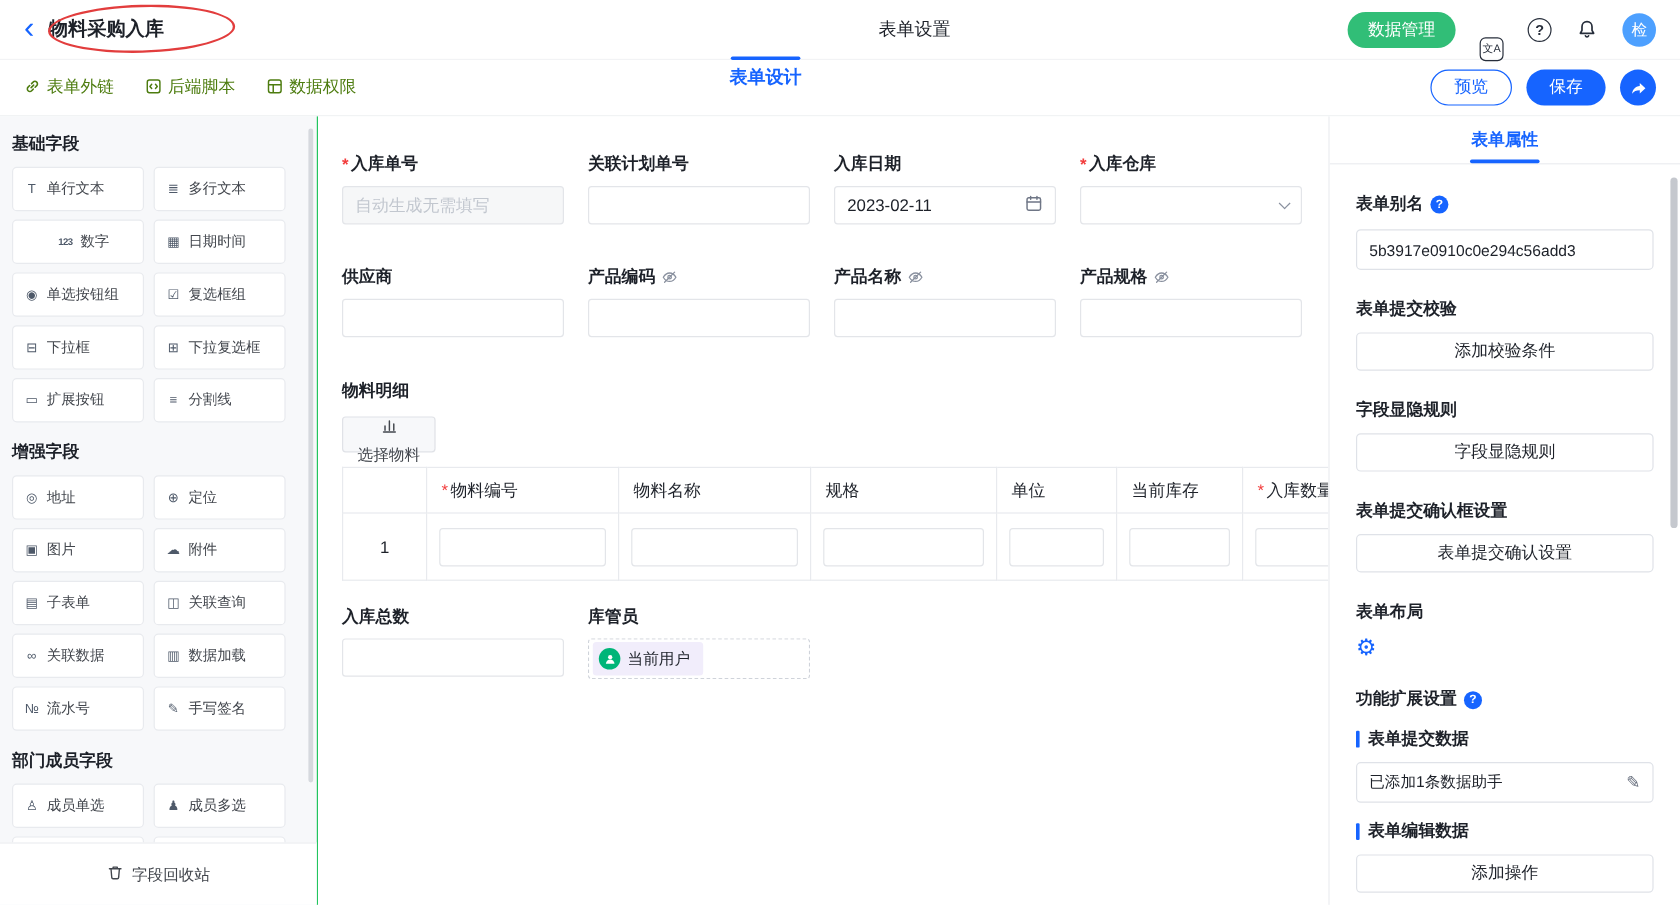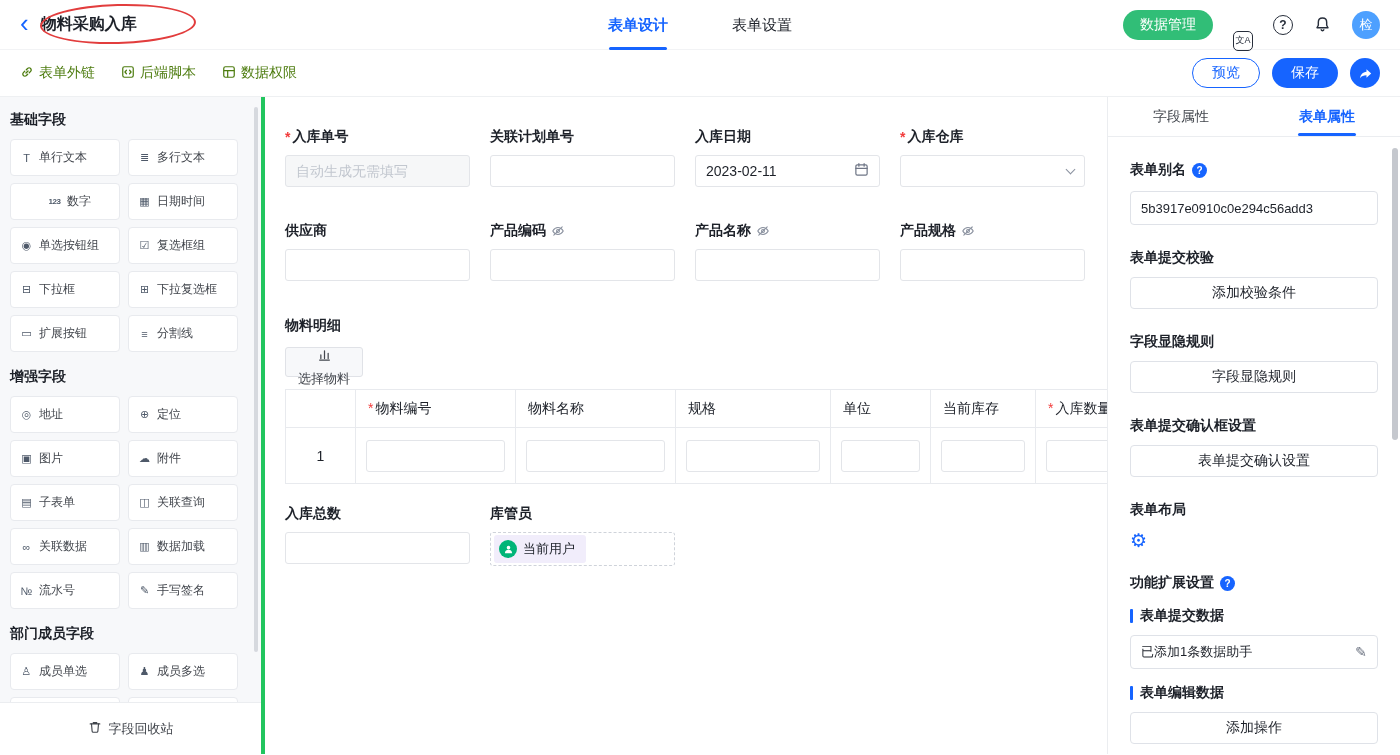--- a/index.html
+++ b/index.html
@@ -7,21 +7,21 @@
   .page { width:1400px; height:755px; position:relative; overflow:hidden; background:#fff; }
 
   
   .topbar { height:50px; display:flex; align-items:center; padding:0 20px; position:relative; border-bottom:1px solid #f2f3f5; background:#fff; }
   .tb-left { display:flex; align-items:center; gap:12px; position:relative; }
   .back { color:#1664ff; font-size:26px; line-height:20px; cursor:pointer; margin-top:-4px; }
   .page-title { font-size:16px; font-weight:700; }
   .annotation { position:absolute; left:20px; top:-10px; width:156px; height:40px; border:2.5px solid #e23d3d; border-radius:50%; transform:rotate(-1.5deg); pointer-events:none; }
   .tb-tabs { position:absolute; left:50%; transform:translateX(-50%); top:0; height:50px; display:flex; gap:64px; }
   .tb-tab { line-height:50px; font-size:15px; color:#1d2129; cursor:pointer; position:relative; }
-  .tb-tab.active { color:#1664ff; font-weight:700; }
+  .tb-tab.active { color:#1664ff; font-weight:700;margin-top:40px; }
   .tb-tab.active::after { content:""; position:absolute; left:50%; transform:translateX(-50%); bottom:0; width:58px; height:3px; background:#1664ff; border-radius:2px; }
   .tb-right { margin-left:auto; display:flex; align-items:center; gap:20px; }
   .pill-green { background:#31be77; color:#fff; border:none; border-radius:15px; height:30px; padding:0 17px; font-size:14px; cursor:pointer; }
   .tb-icon { color:#272e3b; display:inline-flex; align-items:center; justify-content:center; cursor:pointer; }
   .translate { width:20px; height:20px; border:1.6px solid #272e3b; border-radius:5px; font-size:9px; font-weight:400;margin-top:32px; }
   .circle-q { width:20px; height:20px; border:1.6px solid #272e3b; border-radius:50%; font-size:12px; font-weight:700; }
   .avatar { width:28px; height:28px; border-radius:50%; background:#4da0ff; color:#fff; font-size:13px; display:flex; align-items:center; justify-content:center; cursor:pointer; }
 
   
   .subbar { height:47px; display:flex; align-items:center; padding:0 20px; border-bottom:1px solid #eef0f2; background:#fff; }
@@ -29,21 +29,21 @@
   .sb-link { display:flex; align-items:flex-end; gap:5px; color:#4d7c0f; font-size:14px; cursor:pointer; text-decoration:none; }
   .sb-actions { margin-left:auto; display:flex; align-items:center; gap:12px; }
   .btn-outline { height:30px; padding:0 19px; border-radius:15px; border:1px solid #1664ff; color:#1664ff; background:#fff; font-size:14px; cursor:pointer; }
   .btn-primary { height:30px; padding:0 19px; border-radius:15px; border:none; color:#fff; background:#1664ff; font-size:14px; cursor:pointer; }
   .share-btn { width:30px; height:30px; border-radius:50%; background:#1664ff; display:flex; align-items:center; justify-content:center; cursor:pointer; }
 
   
   .bodyrow { display:flex; height:657px; }
 
   
-  .side { width:265px; flex:none; background:#f7f8fa; border-right:4px solid #22c55e; padding:14px 0 0 10px; position:relative; overflow:hidden; }
+  .side { width:265px; flex:none; background:#f7f8fa; border-right:1px solid #22c55e; padding:14px 0 0 10px; position:relative; overflow:hidden; }
   .side-title { font-size:14px; font-weight:700; margin:0 0 10px; }
   .side-title.later { margin-top:16px; }
   .fgrid { display:grid; grid-template-columns:repeat(2,110px); gap:7px 8px; }
   .fbtn { height:37px; background:#fff; border:1px solid #e8eaee; border-radius:4px; display:flex; align-items:center; gap:5px; padding:0 4px 0 8px; font-size:12px; color:#42464d; cursor:pointer; white-space:nowrap; overflow:hidden; }
   .fbtn .ic { width:15px; font-size:11px; color:#4e5969; text-align:center; flex:none; }
   .fbtn .ic.num { font-size:8px; font-weight:700; letter-spacing:-0.5px;margin-left:28px; }
   .recycle { position:absolute; bottom:0; left:0; width:100%; height:52px; background:#fff; border-top:1px solid #ebedf0; display:flex; align-items:center; justify-content:center; gap:7px; font-size:13px; color:#42464d; cursor:pointer; z-index:2; }
   .side-sb { position:absolute; top:10px; right:3px; width:4px; height:545px; background:#d6d9de; border-radius:2px; cursor:pointer; z-index:3; }
 
   
@@ -418,21 +418,20 @@
                 </span>
               <span>当前用户</span>
             </span>
           </div>
         </div>
       </div>
     </main>
 
     <aside class="panel">
       <div class="panel-tabs">
-        <div class="ptab">字段属性</div>
         <div class="ptab active">表单属性</div>
       </div>
 
       <div class="plabel">
         <span>表单别名</span>
         <span class="q-badge">?</span>
       </div>
       <input class="ptext-input" value="5b3917e0910c0e294c56add3" style="">
 
       <div class="plabel">

